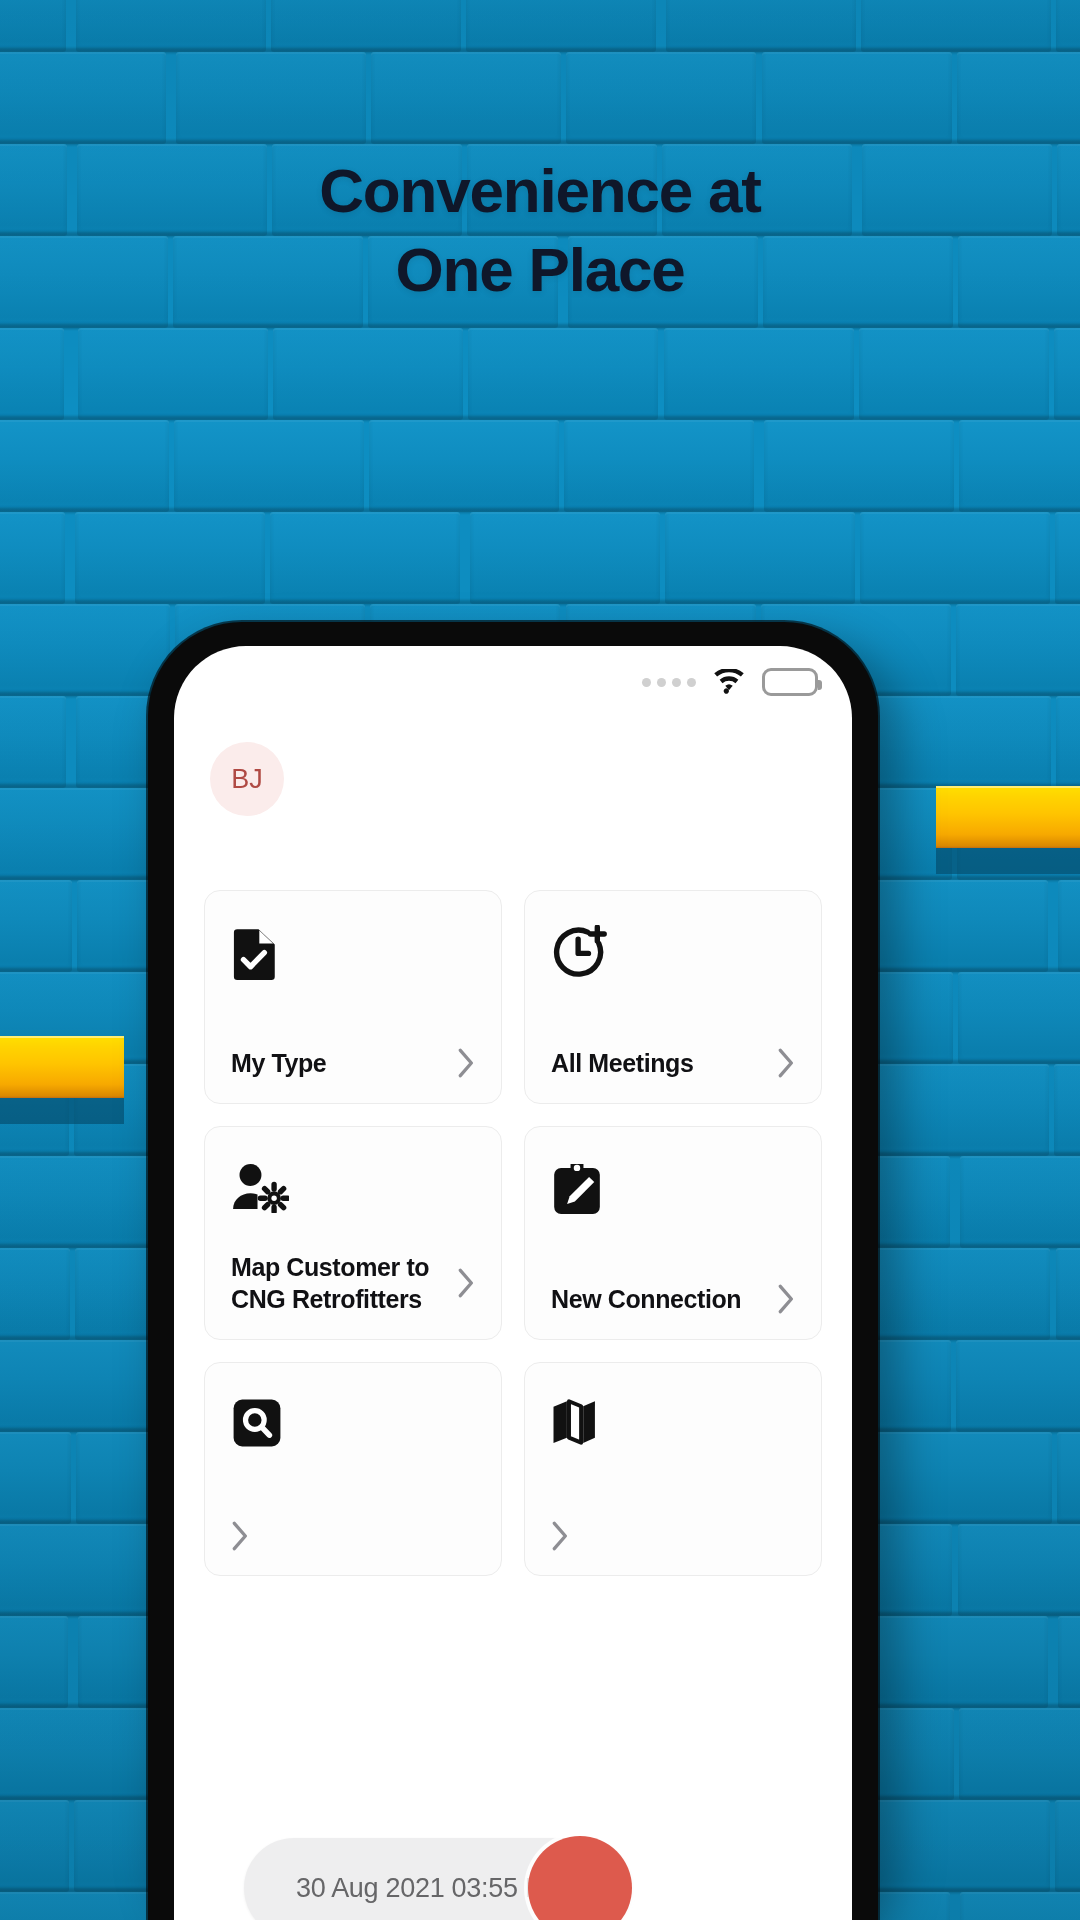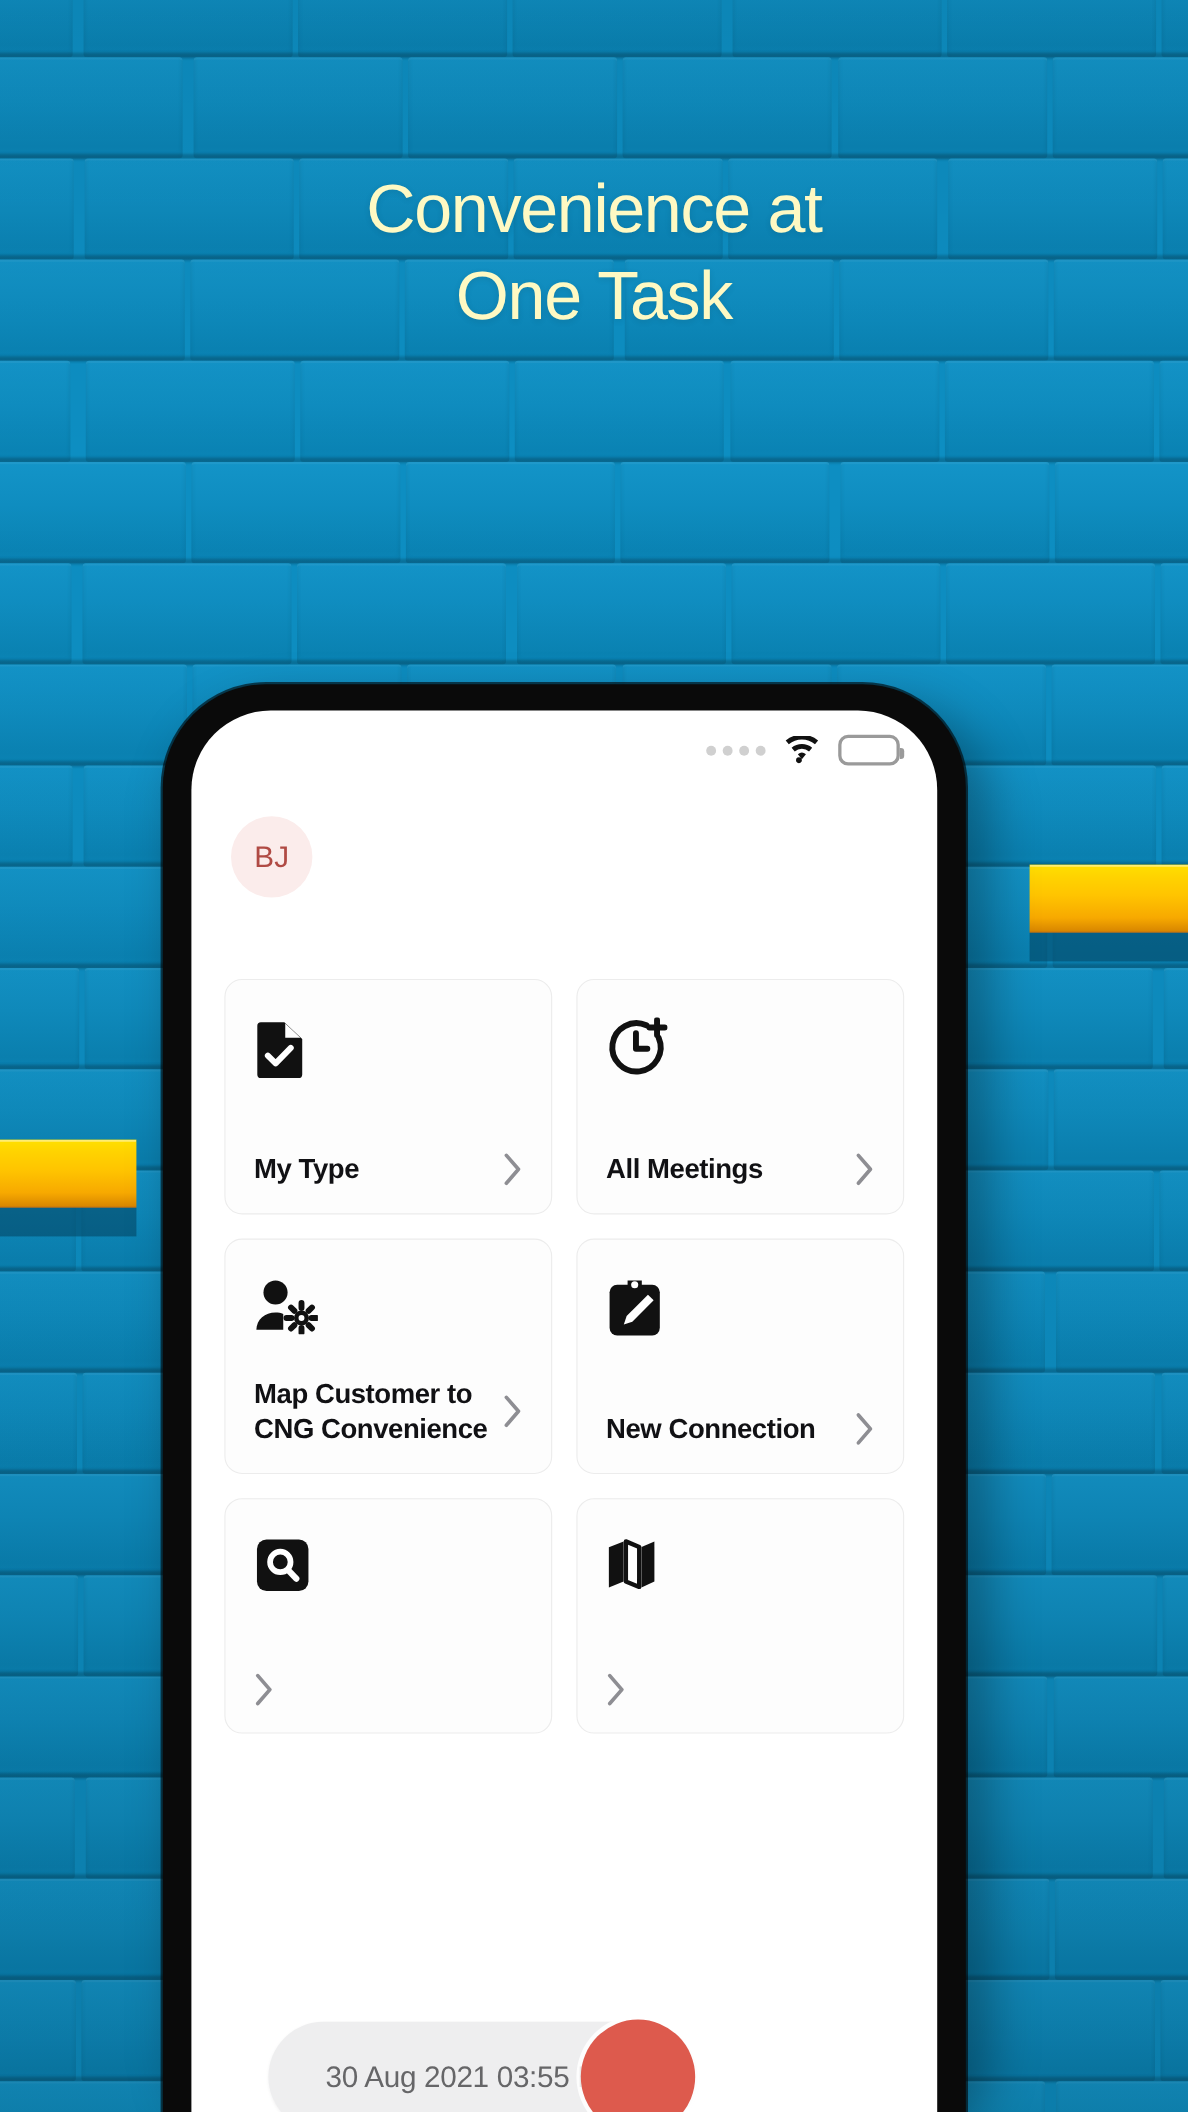--- a/index.html
+++ b/index.html
@@ -30,21 +30,21 @@
     background:linear-gradient(180deg,#ffe000 0%, #ffd300 18%, #ffc400 45%, #f7a900 78%, #d98800 97%, #c06b12 100%);
     box-shadow:0 2px 0 rgba(255,255,255,.45) inset;
   }
   .ybar .shadow{position:absolute;left:0;right:0;top:62px;height:26px;
     background:rgba(3,66,94,.55);filter:blur(.4px);}
   .ybar-left{left:-2px;top:1036px;width:126px;}
   .ybar-right{right:-2px;top:786px;width:146px;}
 
   
   .headline{position:absolute;left:0;right:0;top:152px;text-align:center;
-    color:#fef9c3;font-weight:400;font-size:62px;line-height:1.27;
+    color:#0f172a;font-weight:700;font-size:62px;line-height:1.27;
     letter-spacing:-1.2px;text-shadow:0 2px 6px rgba(0,0,0,.10);}
   .headline .l2{display:block;}
 
   
   .phone-shadow{position:absolute;left:160px;top:640px;width:740px;height:1320px;
     background:rgba(0,0,0,.30);border-radius:96px;filter:blur(22px);}
   .phone{position:absolute;left:148px;top:622px;width:730px;height:1320px;
     background:#0a0a0a;border-radius:94px 94px 0 0;
     box-shadow:0 0 0 2px rgba(0,0,0,.6);}
   .screen{position:absolute;left:26px;top:24px;right:26px;bottom:0;
@@ -314,21 +314,21 @@
   <div class="bar"></div>
     <div class="shadow"></div>
 </div>
 <div class="ybar ybar-left">
   <div class="bar"></div>
     <div class="shadow"></div>
 </div>
 
 <div class="headline">
   <span>Convenience at</span>
-  <span class="l2">One Task</span>
+  <span class="l2">One Place</span>
 </div>
 
 <div class="phone-shadow"></div>
 <div class="phone">
   <div class="screen">
 
     <div class="statusbar">
       <span class="dots">
         <i></i>
           <i></i>
@@ -393,21 +393,21 @@
           <div class="ic">
             <svg width="58" height="52" viewBox="0 0 28 24">
               <circle cx="9.4" cy="6.2" r="5.3" fill="#111"></circle>
               <path d="M1 22.6c0-4.5 3.8-7.6 8.4-7.6 1.2 0 2.4.2 3.4.6v7H1z" fill="#111"></path>
               <circle cx="20.8" cy="17.4" r="3.3" fill="#111"></circle>
               <path d="M20.8 10.8v2.2M20.8 21.8v2.2M14.2 17.4h2.2M25.2 17.4h2.2M16.2 12.8l1.5 1.5M23.9 20.5l1.5 1.5M25.4 12.8l-1.5 1.5M17.7 20.5l-1.5 1.5" stroke="#111" stroke-width="2.6" stroke-linecap="round"></path>
               <circle cx="20.8" cy="17.4" r="1.3" fill="#fff"></circle>
             </svg>
           </div>
           <div class="row">
-            <div class="lbl">Map Customer to CNG Convenience</div>
+            <div class="lbl">Map Customer to CNG Retrofitters</div>
             <span class="chev">
               <svg width="18" height="30" viewBox="0 0 10 18">
                 <path d="M1.6 1.4 8.2 9l-6.6 7.6" stroke="#8e8e93" stroke-width="2" fill="none" stroke-linecap="round" stroke-linejoin="round"></path>
               </svg>
             </span>
           </div>
         </div>
         <div class="card">
           <div class="ic">
             <svg width="52" height="56" viewBox="0 0 24 26">

